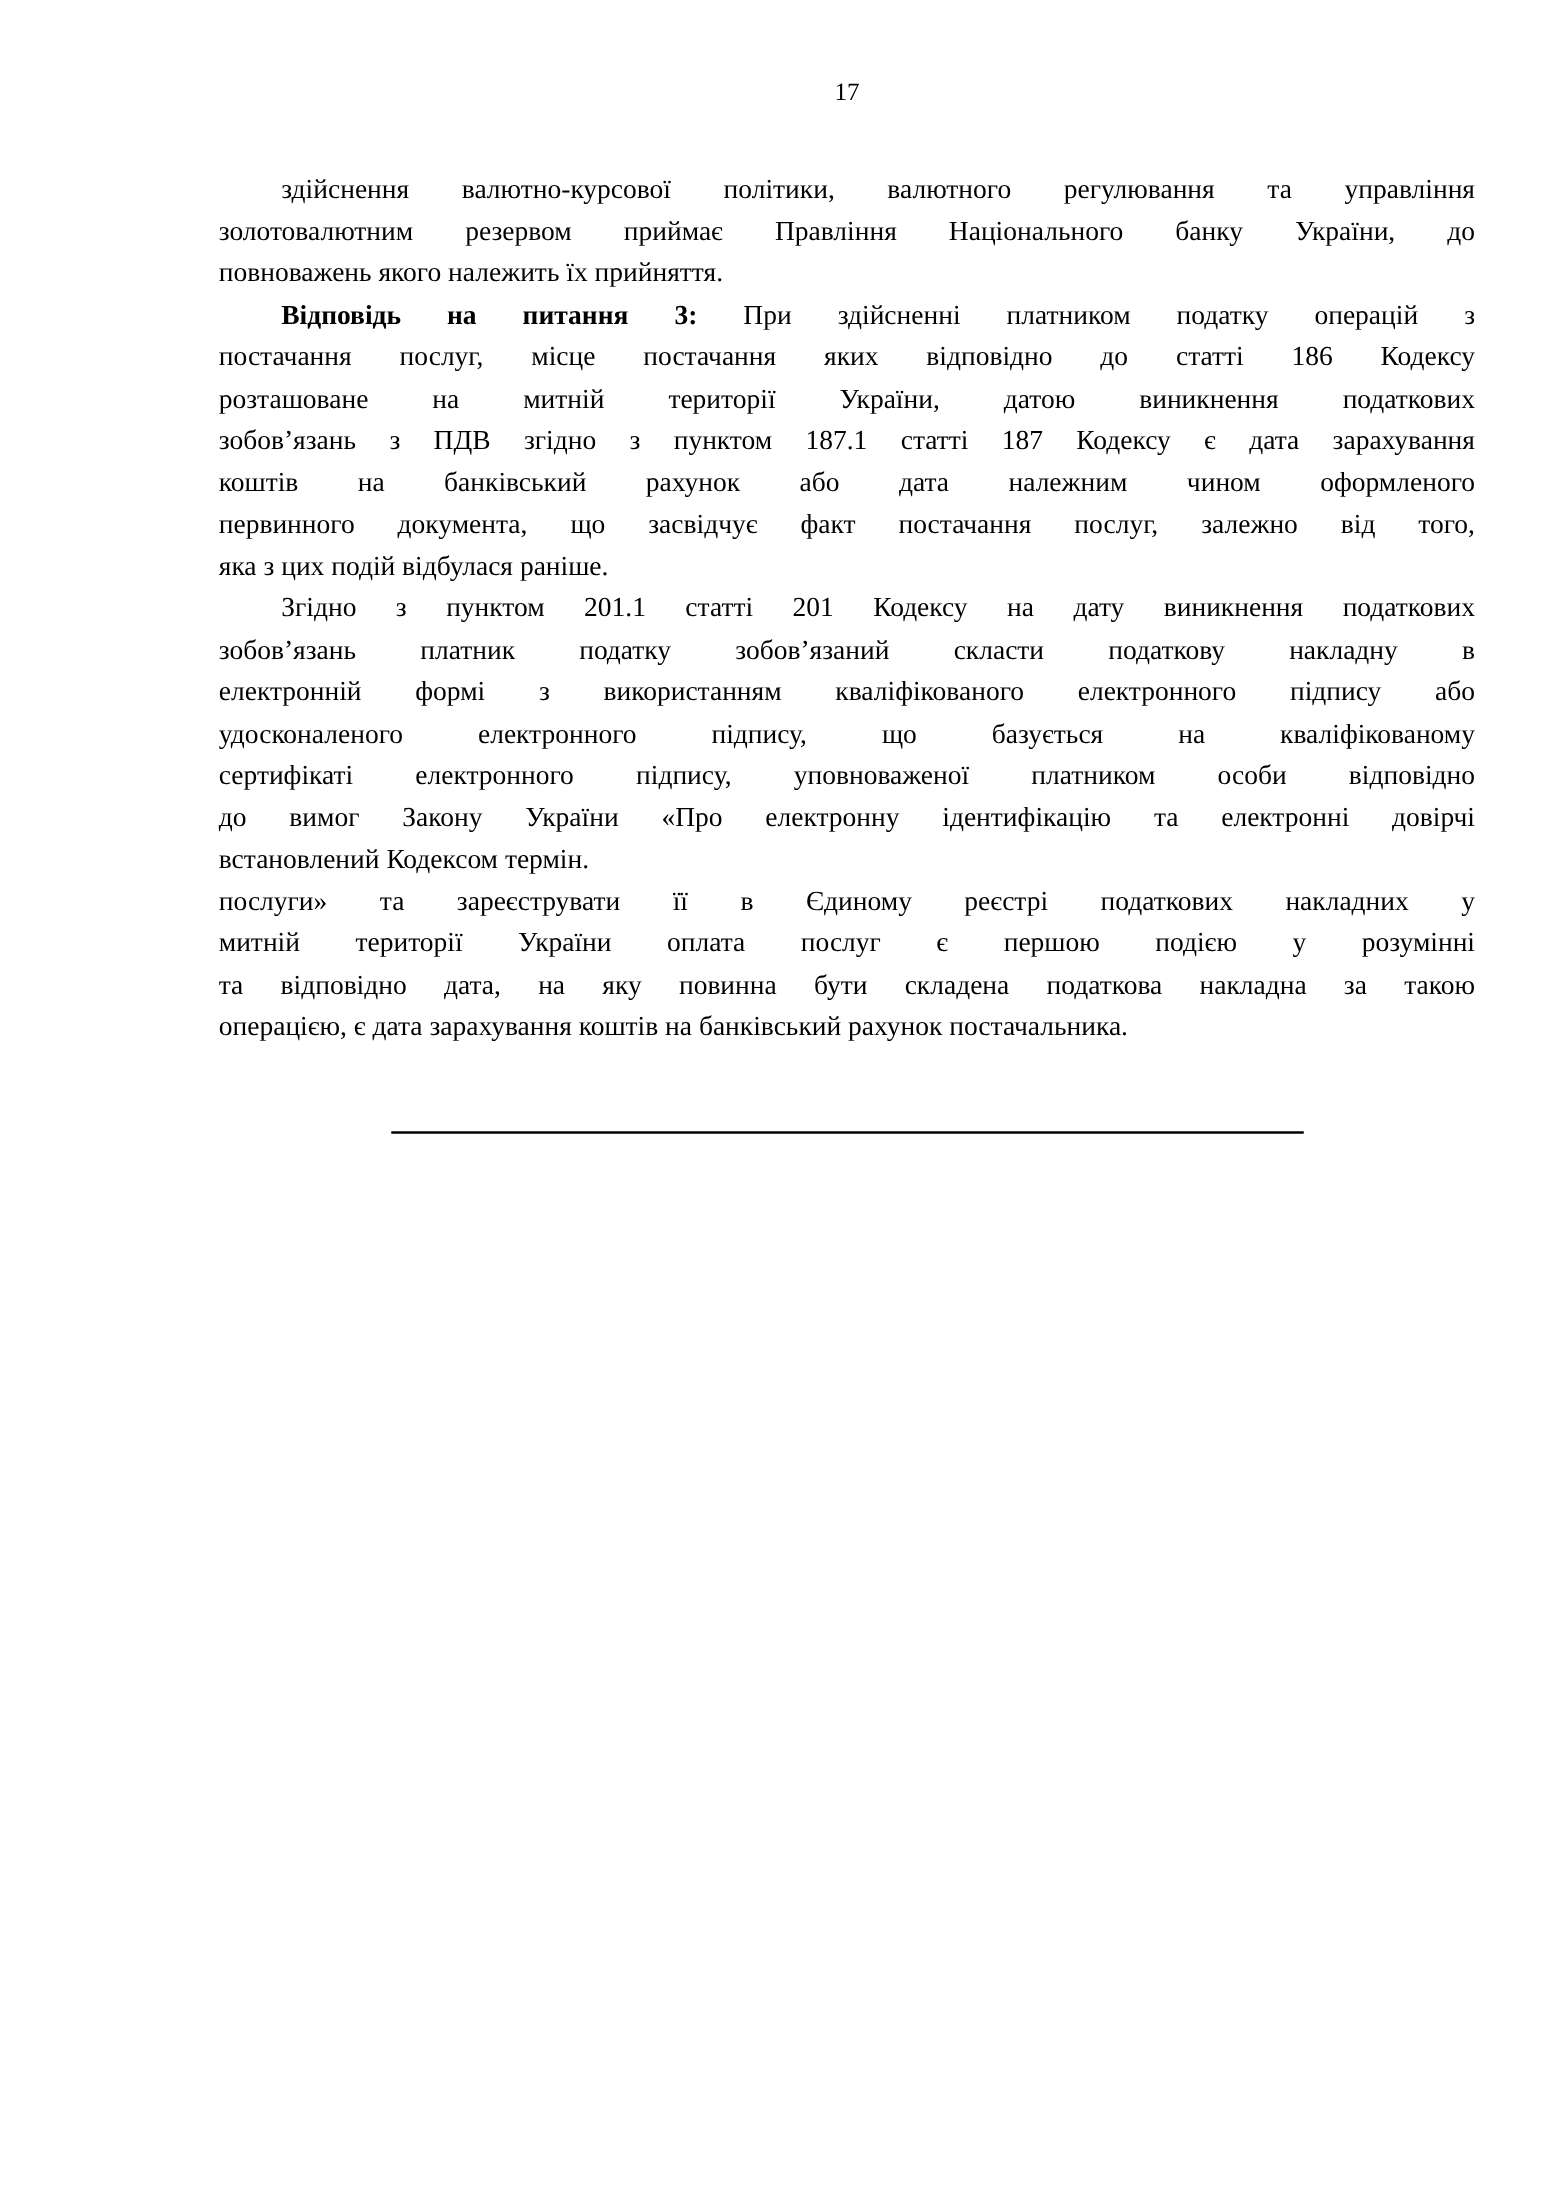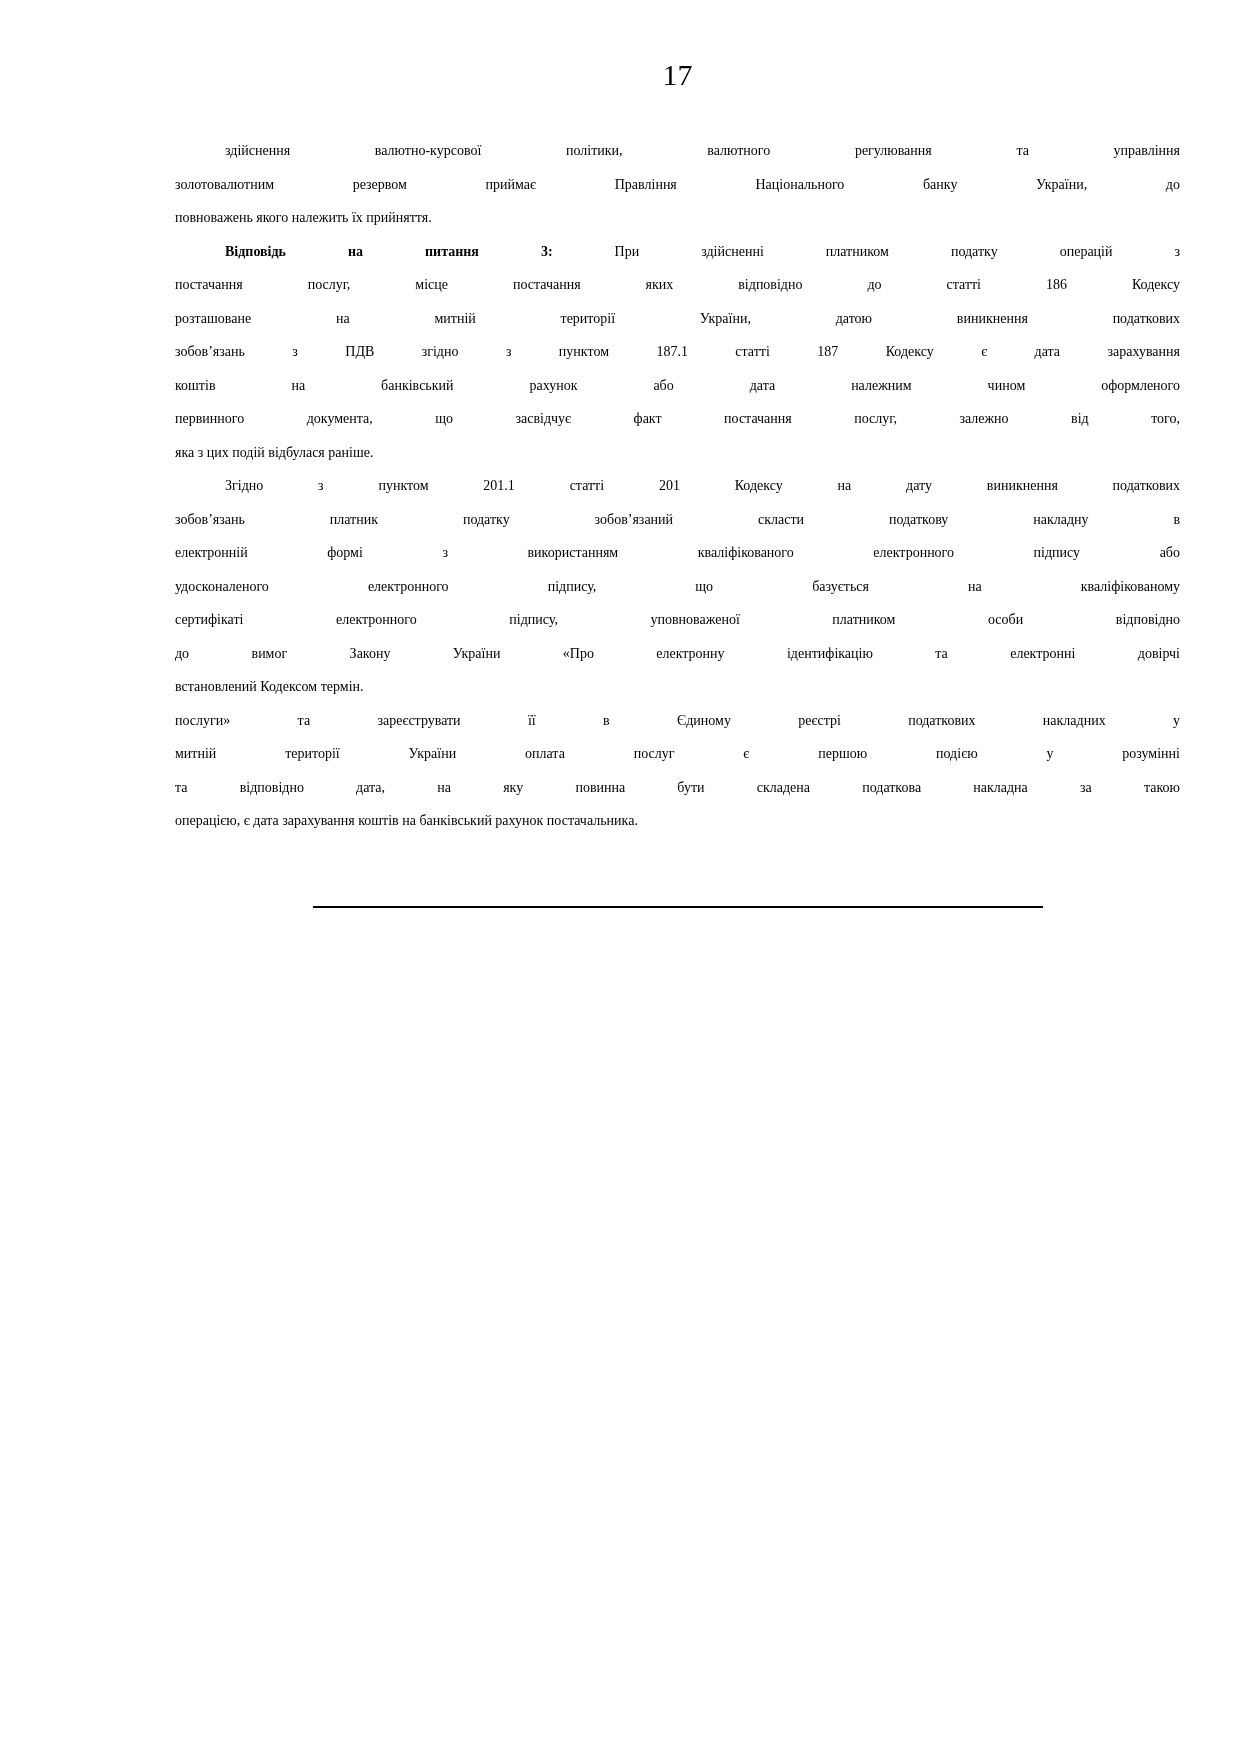--- a/index.html
+++ b/index.html
@@ -17,31 +17,31 @@
   .page {
     position: relative;
     width: 1241px;
     height: 1755px;
     background: #ffffff;
     overflow: hidden;
   }
   .page-number {
     padding-top: 58px;
     text-align: center;
-    font-size: 30px;
+    font-size: 20px;
     line-height: 33px;
     
     padding-left: 175px;
     padding-right: 61px;
   }
   .content {
     margin-top: 43px;
     margin-left: 175px;
     margin-right: 61px; 
-    font-size: 14px;
+    font-size: 22px;
     line-height: 33.5px;
   }
   .line {
     text-align: justify;
     text-align-last: justify;
     white-space: normal;
   }
   .line.first {
     text-indent: 50px;
   }

